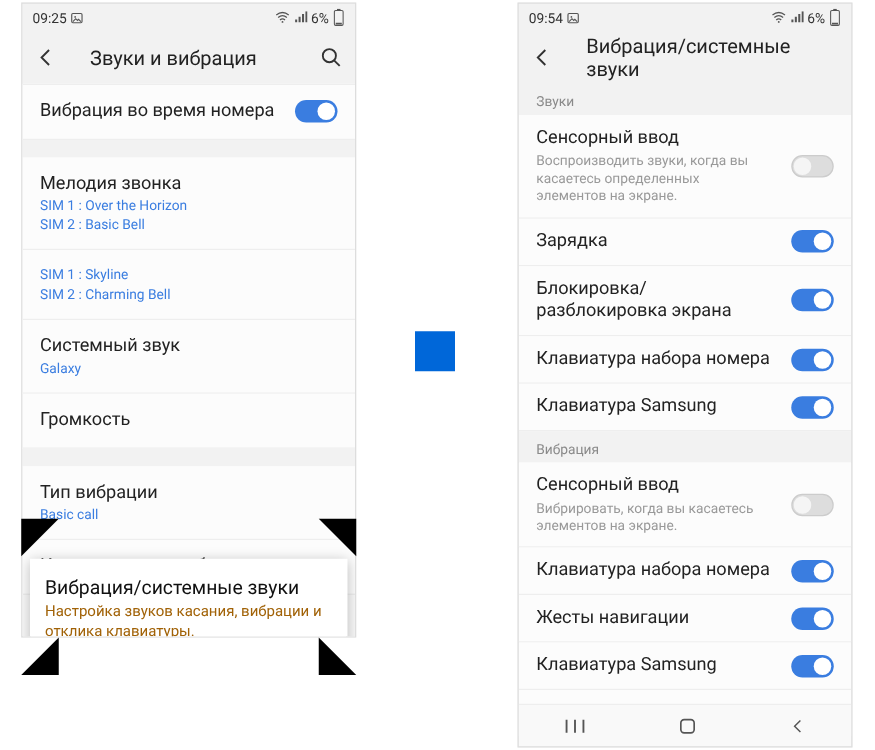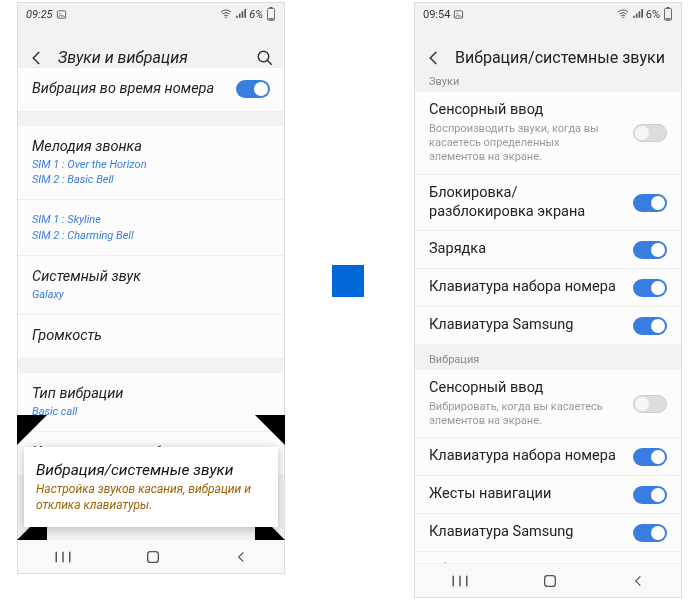--- a/index.html
+++ b/index.html
@@ -11,21 +11,21 @@
     position: relative;
     overflow: hidden;
   }
   .phone {
     position: absolute;
     width: 268px;
     background: #f2f2f2;
     border: 1px solid #ddd;
     overflow: hidden;
   }
-  .phone.left { left: 17px; top: 2px; height: 572px; font-style: italic; }
+  .phone.left { left: 17px; top: 2px; height: 508px; }
   .phone.right { left: 414px; top: 2px; height: 596px; }
   .connector {
     position: absolute;
     left: 332px;
     top: 265px;
     width: 32px;
     height: 32px;
     background: #0067d9;
   }
   .black-tri {
@@ -45,23 +45,23 @@
     padding: 0 8px;
     font-size: 11px;
     color: #333;
     background: #f2f2f2;
   }
   .statusbar .sicons { display: flex; align-items: center; gap: 3px; }
   .sicons svg { display: block; }
   .appbar {
     height: 42px;
     display: flex;
-    align-items: flex-end;
+    align-items: center;
     padding: 0 10px;
-    gap: 12px;
+    gap: 26px;
     background: #f2f2f2;
   }
   .appbar .title { font-size: 16px; color: #222; font-weight: 400; flex: 1; }
   .appbar svg { flex-shrink: 0; }
   .list { background: #fcfcfc; }
   .row {
     padding: 12px 14px;
     border-bottom: 1px solid #eee;
     display: flex;
     align-items: center;
@@ -269,29 +269,29 @@
       <div class="txt">
         <div class="lbl">Сенсорный ввод</div>
         <div class="desc">Воспроизводить звуки, когда вы касаетесь определенных элементов на экране.</div>
       </div>
       <div class="toggle off">
           <div class="knob"></div>
         </div>
     </div>
     <div class="row compact">
       <div class="txt">
+          <div class="lbl">Зарядка</div>
+        </div>
+      <div class="toggle on">
+          <div class="knob"></div>
+        </div>
+    </div>
+    <div class="row compact">
+      <div class="txt">
           <div class="lbl">Блокировка/разблокировка экрана</div>
-        </div>
-      <div class="toggle on">
-          <div class="knob"></div>
-        </div>
-    </div>
-    <div class="row compact">
-      <div class="txt">
-          <div class="lbl">Зарядка</div>
         </div>
       <div class="toggle on">
           <div class="knob"></div>
         </div>
     </div>
     <div class="row compact">
       <div class="txt">
           <div class="lbl">Клавиатура набора номера</div>
         </div>
       <div class="toggle on">

